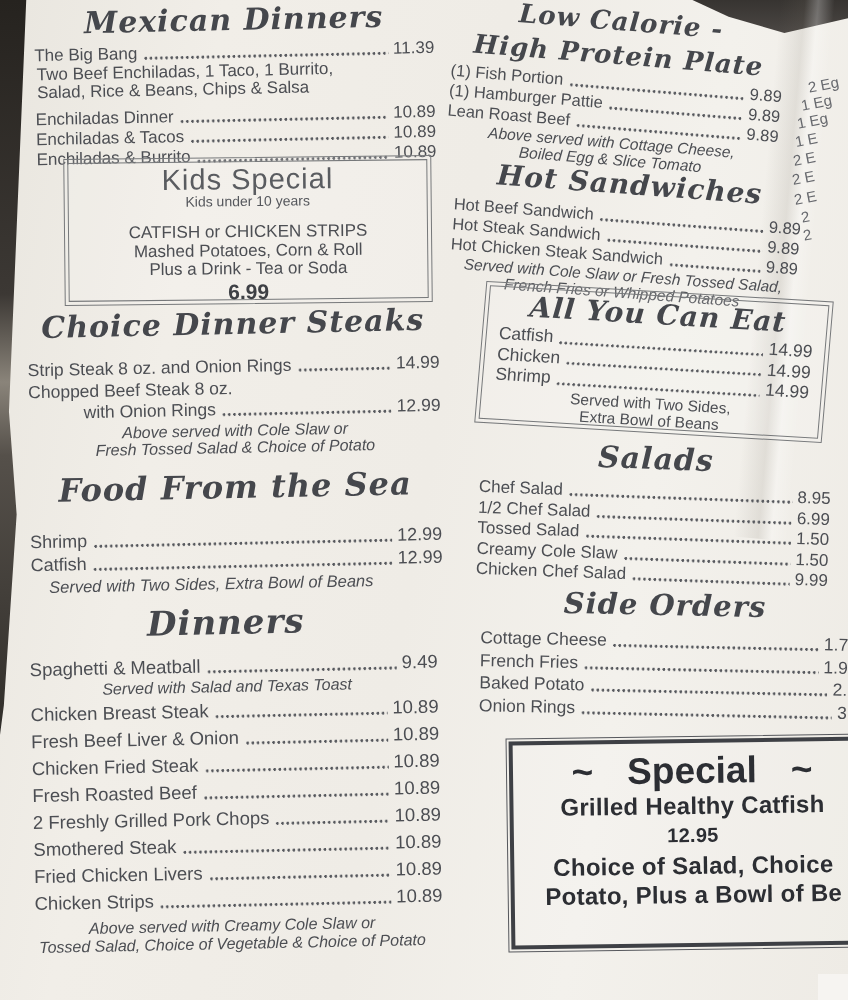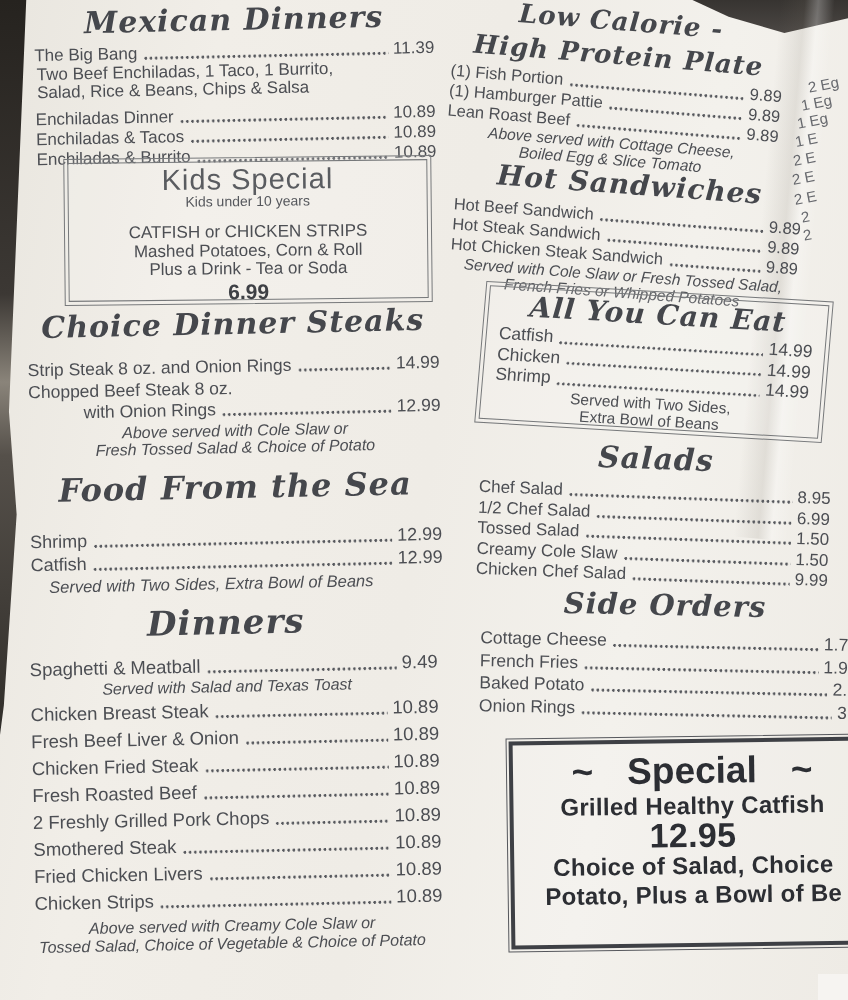--- a/index.html
+++ b/index.html
@@ -94,21 +94,21 @@
   .sec-sides .hd{font-size:29px;margin-bottom:10px;}
   .sec-sides .row{margin-bottom:3.5px;line-height:19px;}
 
   .special-box{left:510px;top:739px;width:366px;height:208px;transform:rotate(-0.8deg);
     box-sizing:border-box;border:4.5px solid #3e4045;outline:1.6px solid #55575c;outline-offset:2px;
     background:rgba(255,255,255,0.1);color:#2c2e33;font-weight:700;
     display:flex;flex-direction:column;align-items:center;padding-top:8px;}
   .special-title-row{display:flex;align-items:center;justify-content:center;gap:34px;
     font-size:37px;line-height:40px;}
   .special-line{font-size:24px;line-height:29px;letter-spacing:0.3px;white-space:nowrap;}
-  .special-price{font-size:34px;line-height:31px;}
+  .special-price{font-size:20px;line-height:31px;}
 
   
   .edge-line{position:absolute;font-size:15px;color:#66686d;white-space:nowrap;transform:rotate(-11deg);}
 </style>
 </head>
 <body>
 
 <div id="photo">
   <div class="dark-left"></div>
   <div class="dark-corner"></div>

